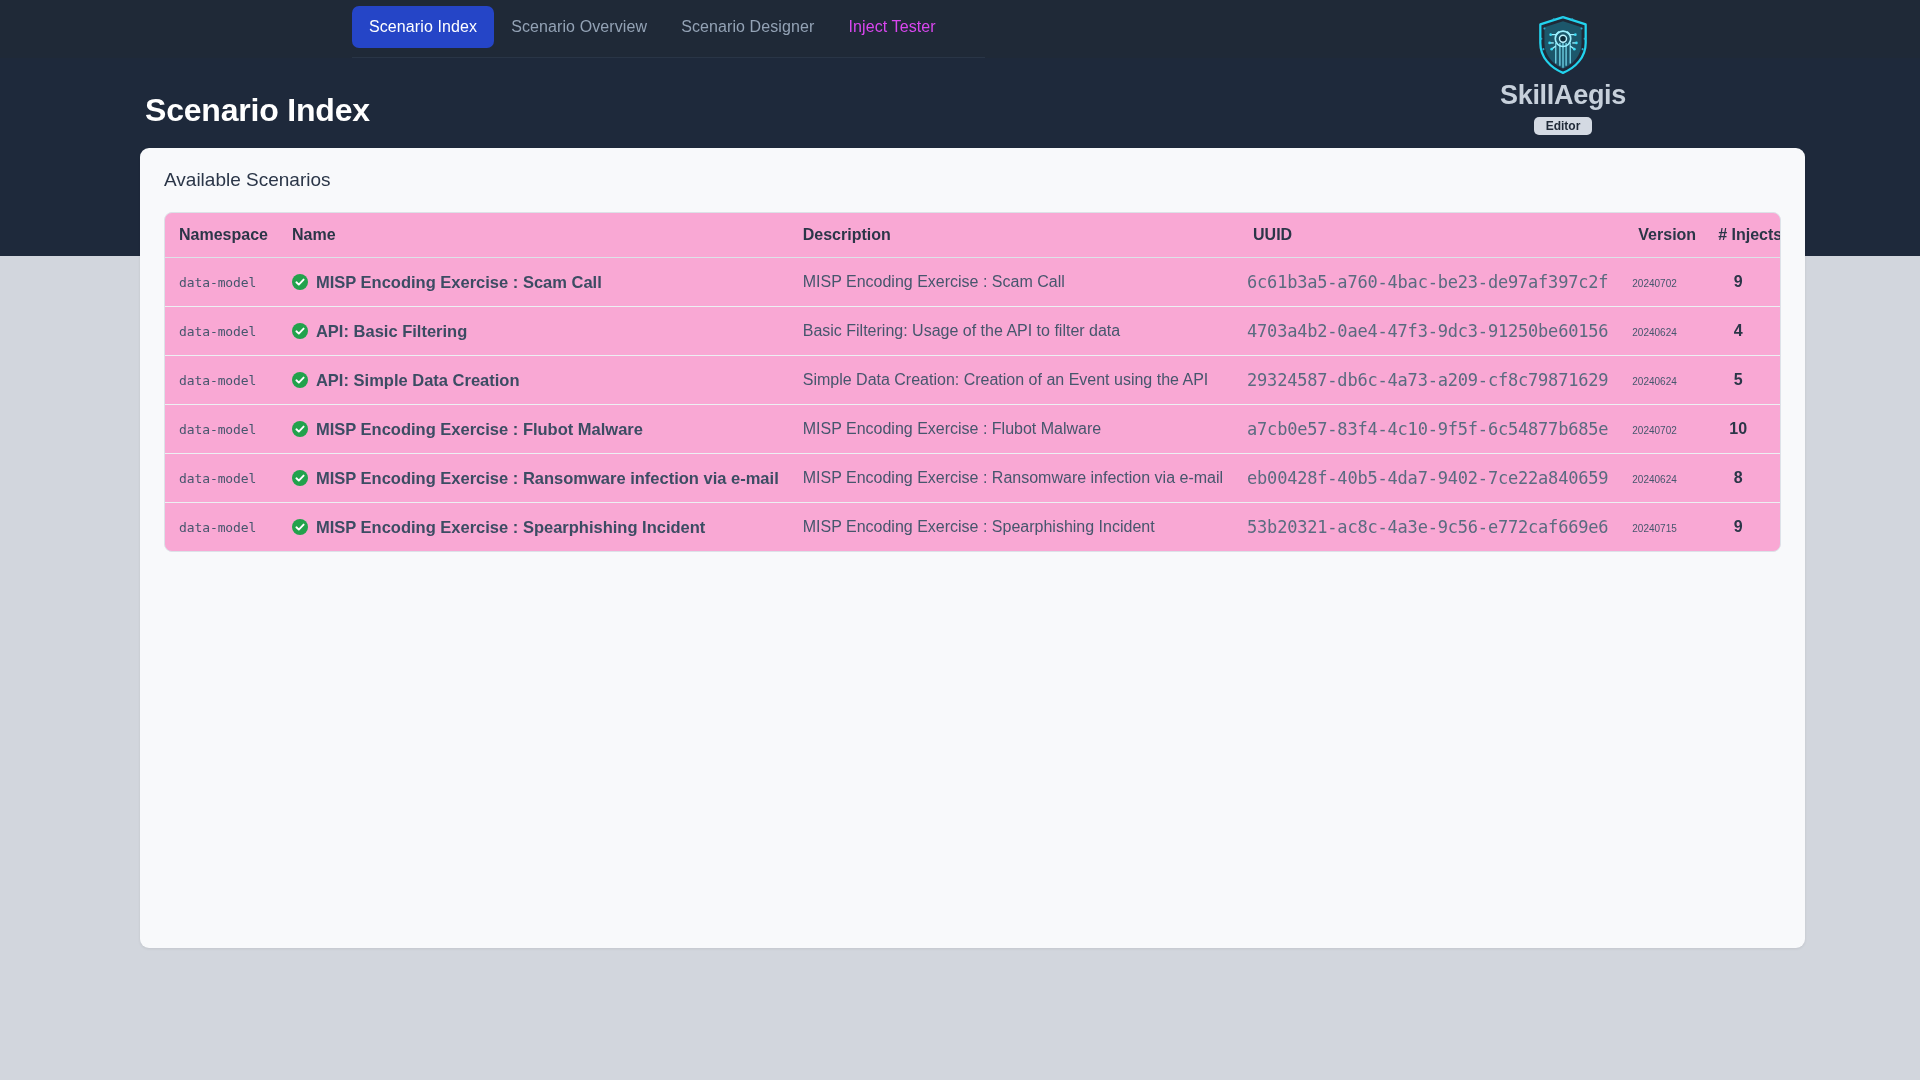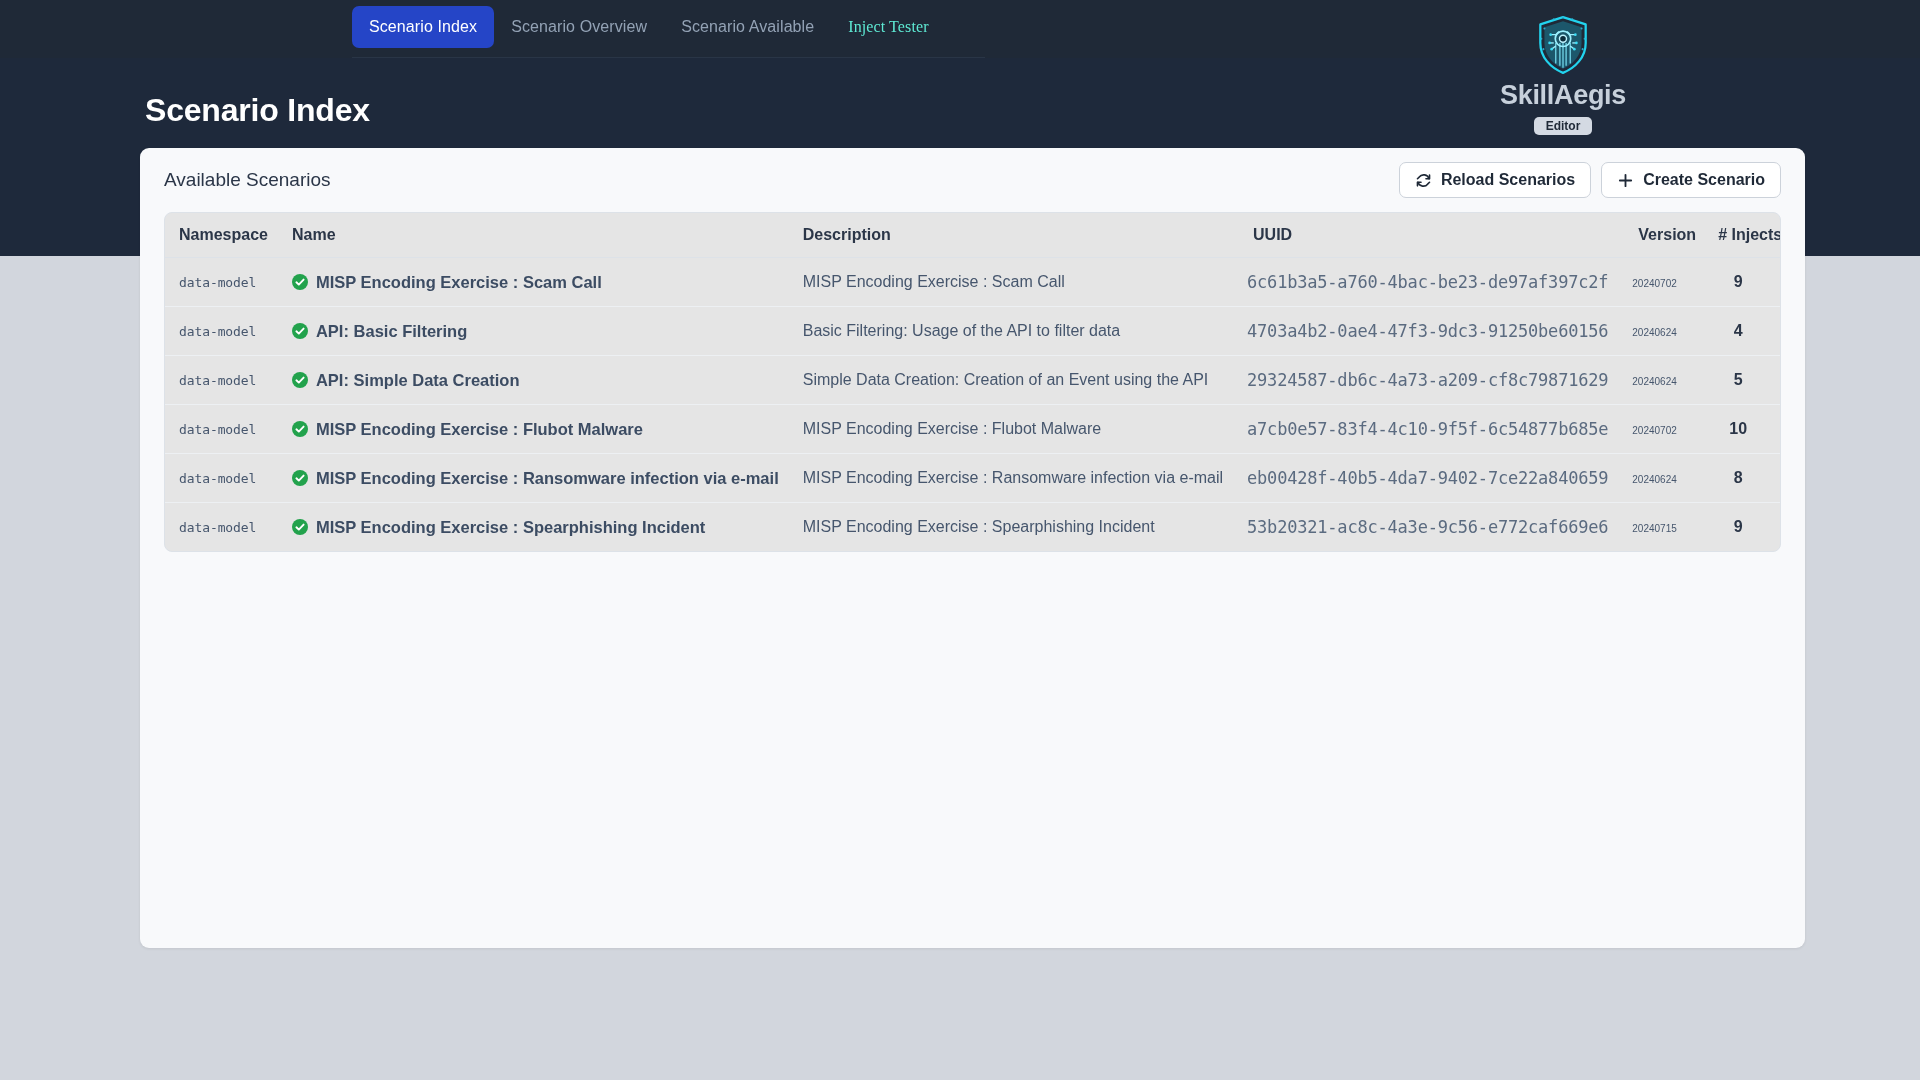--- a/index.html
+++ b/index.html
@@ -25,21 +25,21 @@
     position: absolute; top: 6px; left: 352px; width: 633px; height: 52px;
     display: flex; align-items: flex-start; gap: 0px;
     border-bottom: 1px solid #33415580;
   }
   .nav-tab {
     font-size: 16px; line-height: 1; padding: 13px 17px;
     color: #93a2b5; border-radius: 7px; white-space: nowrap;
     cursor: pointer; letter-spacing: .1px;
   }
   .nav-tab.active { background: #2545c7; color: #ffffff; font-weight: 400; }
-  .nav-tab.bright { color: #5eead4; font-family: Liberation Serif, serif; }
+  .nav-tab.bright { color: #d946ef; }
 
   
   .brand {
     position: absolute; top: 12px; left: 1478px;
     width: 170px; text-align: center;
   }
   .brand-mark { width: 66px; height: 66px; margin: 0 auto; display:block; }
   .brand-name {
     font-size: 27px; font-weight: bold; color: #c7d0db;
     letter-spacing: -.3px; margin-top: 2px;
@@ -76,21 +76,21 @@
     background: #ffffff; border: 1px solid #ccd2da;
     border-radius: 7px; padding: 8px 15px;
     font-size: 16px; color: #1f2937; font-weight: bold;
     cursor: pointer; white-space: nowrap;
     font-family: "Liberation Sans", sans-serif;
   }
   .btn svg { display: block; }
 
   
   .table-wrap {
-    margin: 0 24px; background: #e5e5e5;
+    margin: 0 24px; background: #f9a8d4;
     border: 1px solid #dde2e8; border-radius: 8px;
     overflow: hidden;
   }
   table { width: 100%; border-collapse: collapse; }
   thead th {
     text-align: left; font-size: 16px; font-weight: bold;
     color: #2b3648; padding: 13px 12px 13px 12px;
     border-bottom: 1px solid #dde2e8; white-space: nowrap;
   }
   tbody td {
@@ -140,21 +140,21 @@
 <body>
 
 <div class="page">
 
   <div class="header-band"></div>
 
   <div class="nav-strip">
     <div class="nav-inner" id="nav-tabs">
         <div class="nav-tab active">Scenario Index</div>
         <div class="nav-tab">Scenario Overview</div>
-        <div class="nav-tab">Scenario Available</div>
+        <div class="nav-tab">Scenario Designer</div>
         <div class="nav-tab bright">Inject Tester</div>
       </div>
   </div>
 
   <div class="brand">
     <svg class="brand-mark" viewBox="0 0 64 64">
       <g fill="none" stroke="#22d3ee" stroke-width="2.2" stroke-linejoin="round">
         <path d="M32 5 L54 12 V30 C54 44 44 54 32 59 C20 54 10 44 10 30 V12 Z"></path>
       </g>
       <path d="M32 9 L50 14.8 V30 C50 42 42 50.5 32 55 C22 50.5 14 42 14 30 V14.8 Z" fill="#18c4e6" opacity=".30"></path>
@@ -197,39 +197,20 @@
     </svg>
     <div class="brand-name">SkillAegis</div>
     <div class="brand-badge">Editor</div>
   </div>
 
   <div class="page-title">Scenario Index</div>
 
   <div class="card">
     <div class="card-head">
       <div class="card-title">Available Scenarios</div>
-      <div class="card-actions">
-
-        <button class="btn">
-          <svg width="17" height="17" viewBox="0 0 24 24">
-            <path d="M20.5 4.5v5h-5" fill="none" stroke="#1f2937" stroke-width="2.3" stroke-linecap="round" stroke-linejoin="round"></path>
-            <path d="M3.5 19.5v-5h5" fill="none" stroke="#1f2937" stroke-width="2.3" stroke-linecap="round" stroke-linejoin="round"></path>
-            <path d="M19.9 9.5a8 8 0 0 0-14-2.3L3.5 9.5M4.1 14.5a8 8 0 0 0 14 2.3l2.4-2.3" fill="none" stroke="#1f2937" stroke-width="2.3" stroke-linecap="round" stroke-linejoin="round"></path>
-          </svg>
-          <span>Reload Scenarios</span>
-        </button>
-
-        <button class="btn">
-          <svg width="17" height="17" viewBox="0 0 24 24">
-            <path d="M12 4v16M4 12h16" fill="none" stroke="#1f2937" stroke-width="2.6" stroke-linecap="round"></path>
-          </svg>
-          <span>Create Scenario</span>
-        </button>
-
-      </div>
     </div>
 
     <div class="table-wrap">
       <table>
         <thead>
           <tr>
             <th class="c-ns">Namespace</th>
             <th class="c-name">Name</th>
             <th class="c-desc">Description</th>
             <th class="c-uuid">UUID</th>

